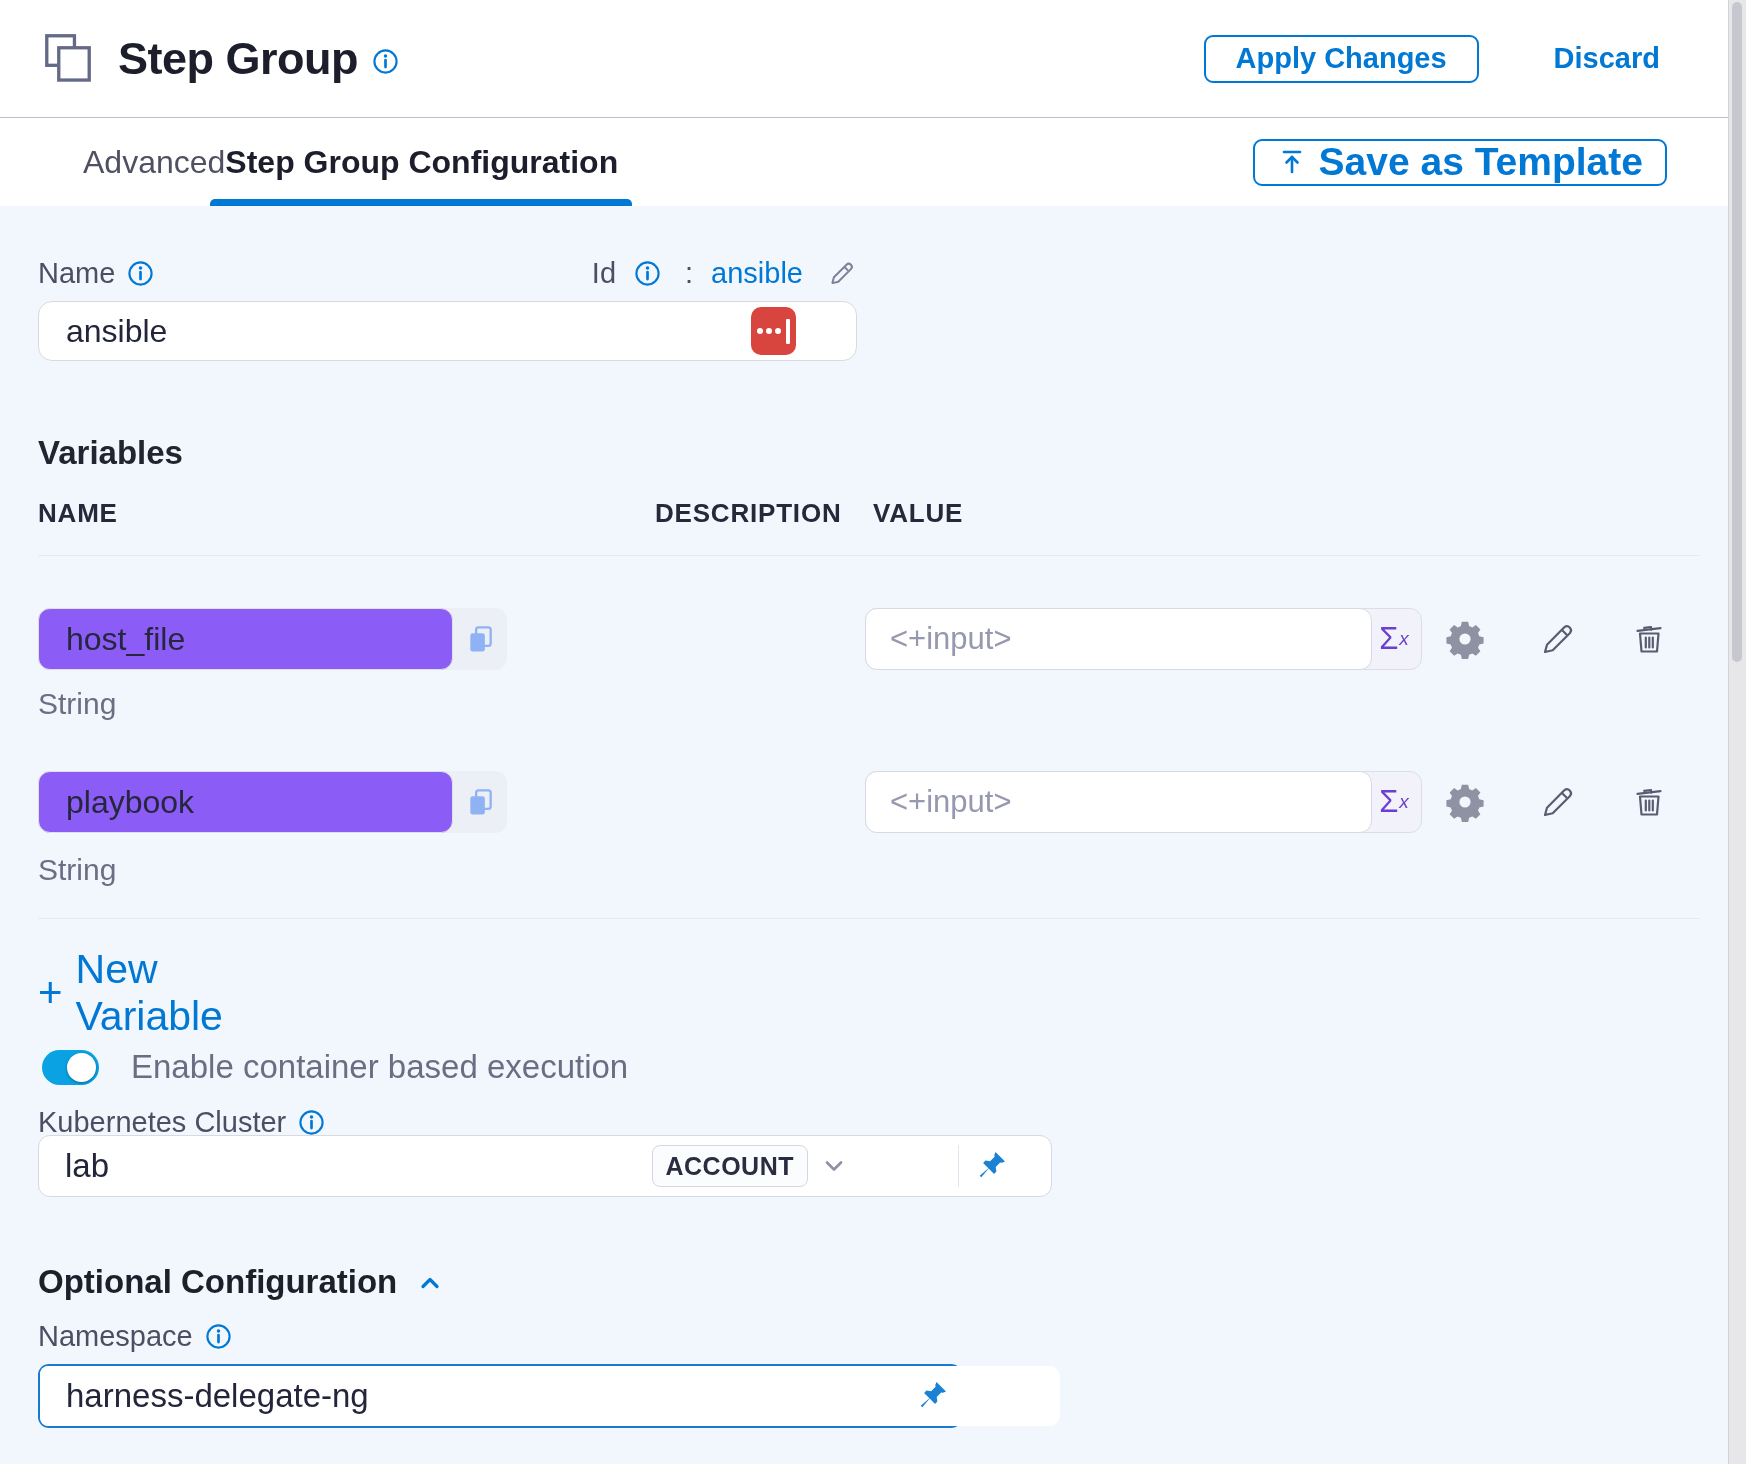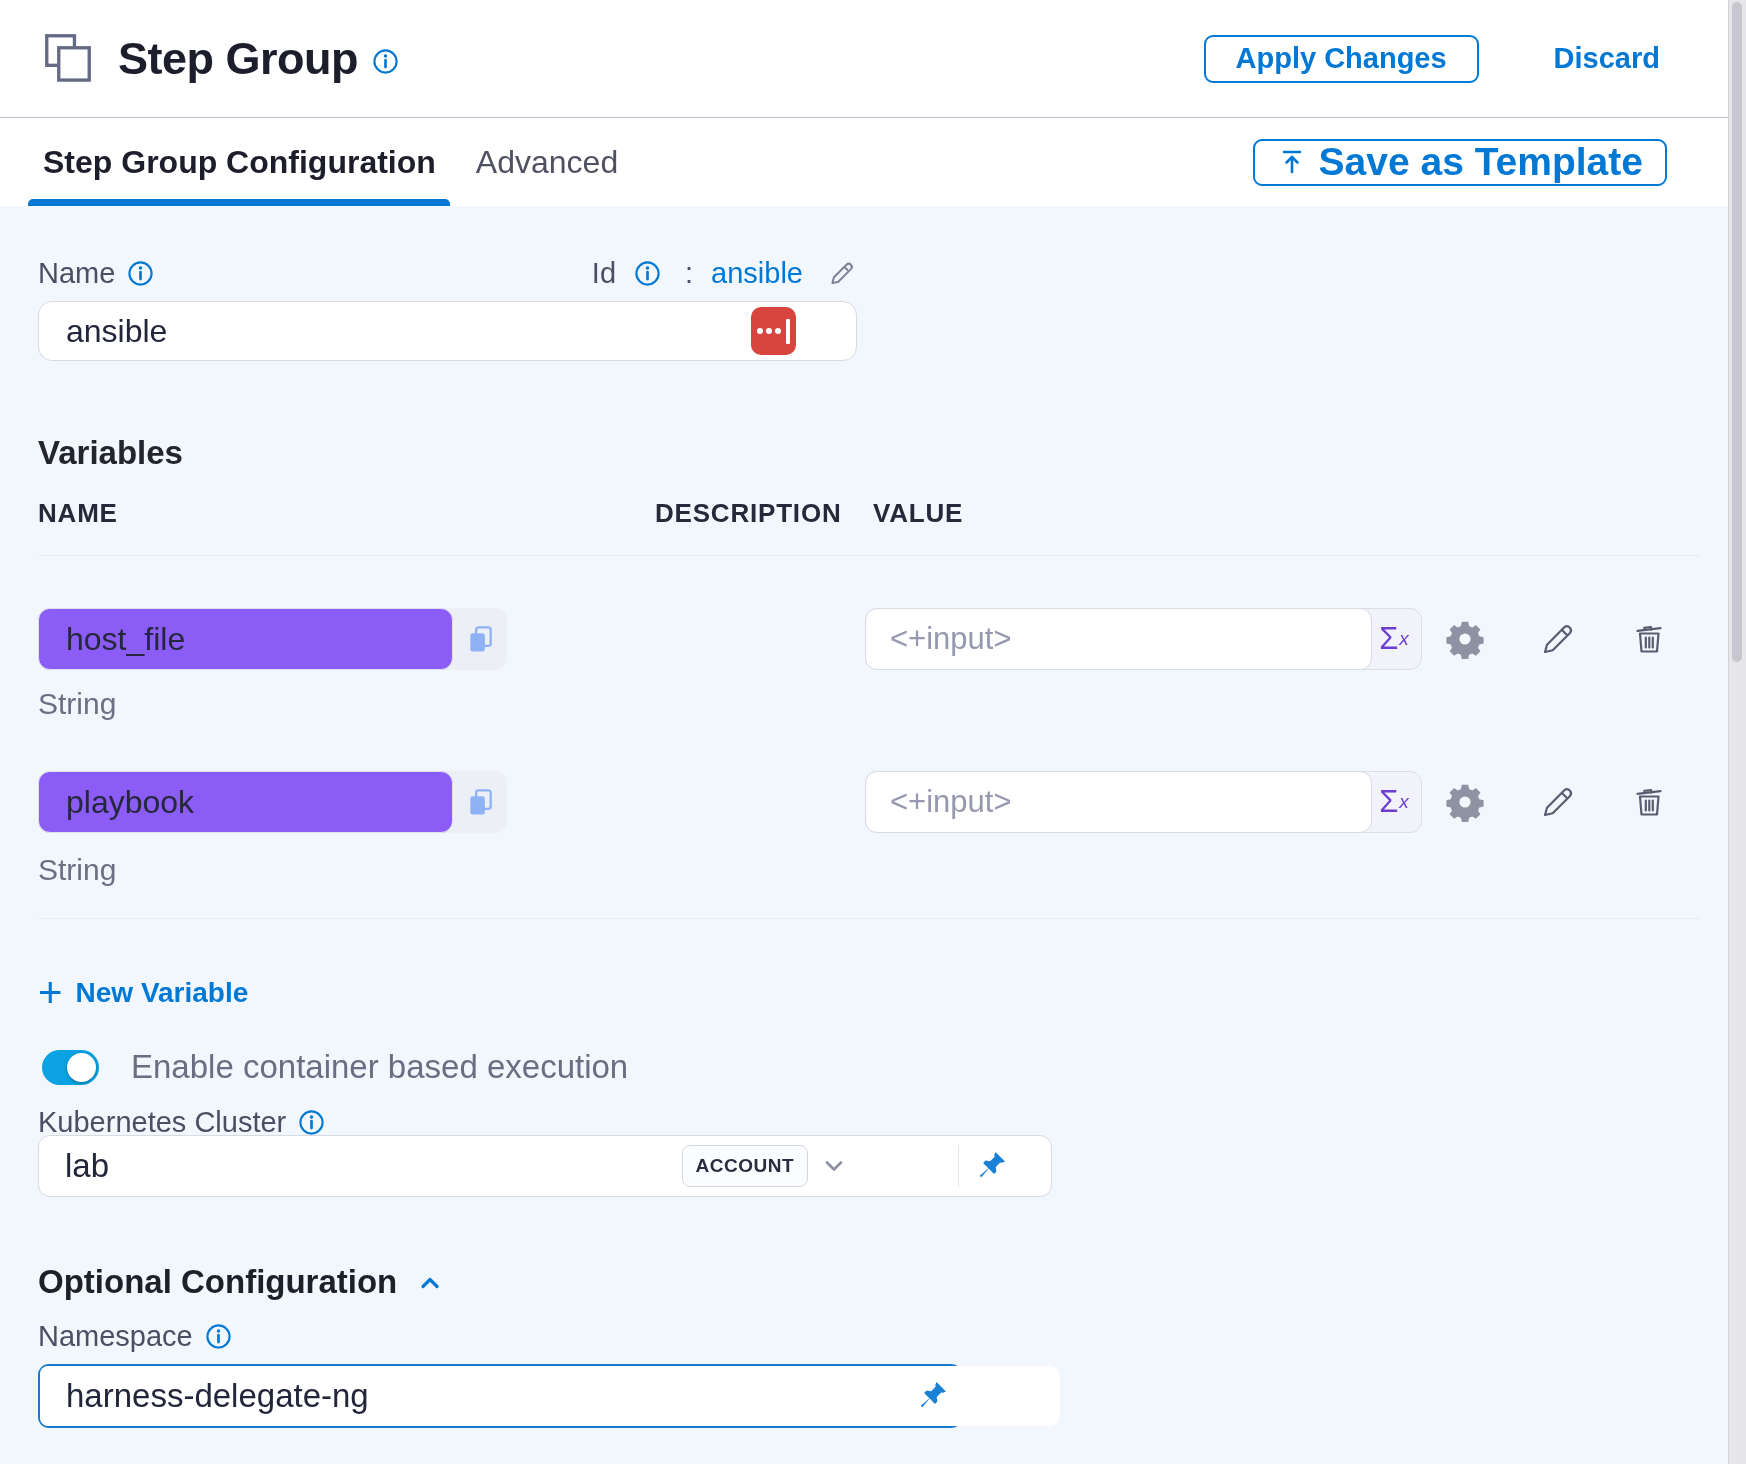--- a/index.html
+++ b/index.html
@@ -63,35 +63,35 @@
     justify-content:center;color:#6d3fd0;font-size:31px;font-weight:500;cursor:pointer;}
   .expr-btn sup{font-size:19px;font-style:italic;margin-left:1px;}
   .row-icon{width:42px;height:42px;display:flex;align-items:center;justify-content:center;cursor:pointer;}
   .row-icon svg{width:40px;height:40px;}
   .gear{margin-left:22px;}.edit{margin-left:51px;}.del{margin-left:49px;}
   .type-label{margin-top:19px;font-size:30px;line-height:30px;color:#6c6f84;}
   .type-label.t2{margin-top:22px;}
   
   .new-var{margin-top:56px;height:36px;display:flex;align-items:center;color:#0278d5;cursor:pointer;width:260px;}
   .new-var .plus{font-size:42px;font-weight:400;line-height:34px;margin-right:13px;}
-  .new-var .lbl{font-size:28px;font-weight:700;}
+  .new-var .lbl{font-size:41px;font-weight:400;}
   .toggle-row{margin-top:38px;height:36px;display:flex;align-items:center;}
   .toggle{position:relative;width:57px;height:35px;margin-left:4px;border-radius:18px;background:#0aa2e2;cursor:pointer;}
   .toggle .knob{position:absolute;top:3px;right:3px;width:29px;height:29px;border-radius:50%;background:#fff;
     box-shadow:0 1px 3px rgba(0,0,0,.35);}
   .toggle-label{margin-left:32px;font-size:33px;color:#6b6e82;}
   
   .k8s-label{margin-top:24px;height:26px;}
   .k8s-input{position:relative;margin-top:0;width:1014px;height:62px;background:#fff;
     border:1px solid #d8d9e3;border-radius:12px;box-sizing:border-box;display:flex;align-items:center;
     padding-left:26px;font-size:33px;color:#23263a;}
   .conn-dot{position:absolute;right:331px;top:50%;transform:translateY(-50%);width:14px;height:14px;border-radius:50%;background:#3fb549;}
   .scope-chip{position:absolute;right:243px;top:50%;transform:translateY(-50%);height:40px;padding:0 13px;
     border:1px solid #d5d7e0;border-radius:8px;background:#fbfcfe;display:flex;align-items:center;
-    font-size:19px;font-weight:600;letter-spacing:.5px;color:#2a2d3f;}
+    font-size:25px;font-weight:600;letter-spacing:.5px;color:#2a2d3f;}
   .k8s-chevron{position:absolute;right:202px;top:50%;transform:translateY(-50%);width:30px;height:30px;cursor:pointer;}
   .k8s-divider{position:absolute;right:92px;top:9px;bottom:9px;width:1px;background:#e3e4ee;}
   .pin-btn{width:34px;height:34px;cursor:pointer;}
   .k8s-pin{position:absolute;right:43px;top:50%;transform:translateY(-50%);}
   
   .opt-title{margin-top:68px;height:34px;display:flex;align-items:center;gap:18px;
     font-size:33px;font-weight:700;color:#1d1f2b;}
   .opt-chevron{width:30px;height:30px;cursor:pointer;margin-top:2px;}
   .ns-label{margin-top:24px;height:26px;}
   .ns-input{position:relative;margin-top:15px;width:924px;height:64px;background:#eef1f8;
@@ -122,26 +122,26 @@
         <line x1="14" y1="12.5" x2="14" y2="19.8" stroke="#0278d5" stroke-width="2.8" stroke-linecap="round"></line>
         <circle cx="14" cy="8.2" r="1.8" fill="#0278d5"></circle>
       </svg>
     </span>
     <span class="hdr-spacer"></span>
     <button class="btn-outline" style="margin-right:37px;">Apply Changes</button>
     <span class="discard">Discard</span>
   </div>
 
   <div class="tabbar">
+    <div class="tab inactive">
+      <span>Advanced</span>
+    </div>
     <div class="tab active">
       <span>Step Group Configuration</span>
       <span class="tab-underline"></span>
-    </div>
-    <div class="tab inactive">
-      <span>Advanced</span>
     </div>
     <span class="hdr-spacer"></span>
     <button class="btn-outline btn-save-tpl">
       <span style="display:flex;">
         <svg width="30" height="30" viewBox="0 0 30 30" fill="none" stroke="#0278d5" stroke-width="2.6" stroke-linecap="round" stroke-linejoin="round">
           <path d="M7 5h16"></path>
             <path d="M15 25V10"></path>
             <path d="M9.5 15.5L15 10l5.5 5.5"></path>
         </svg>
       </span>

